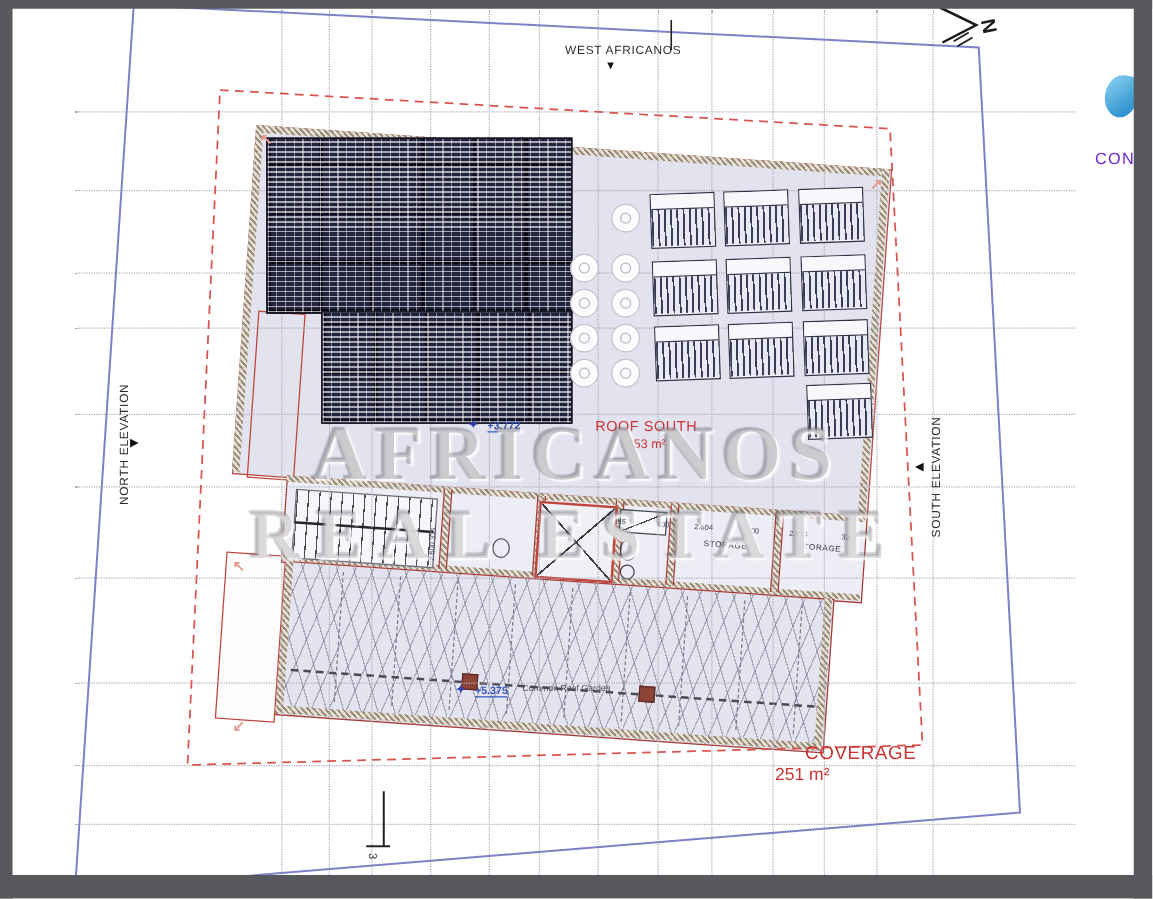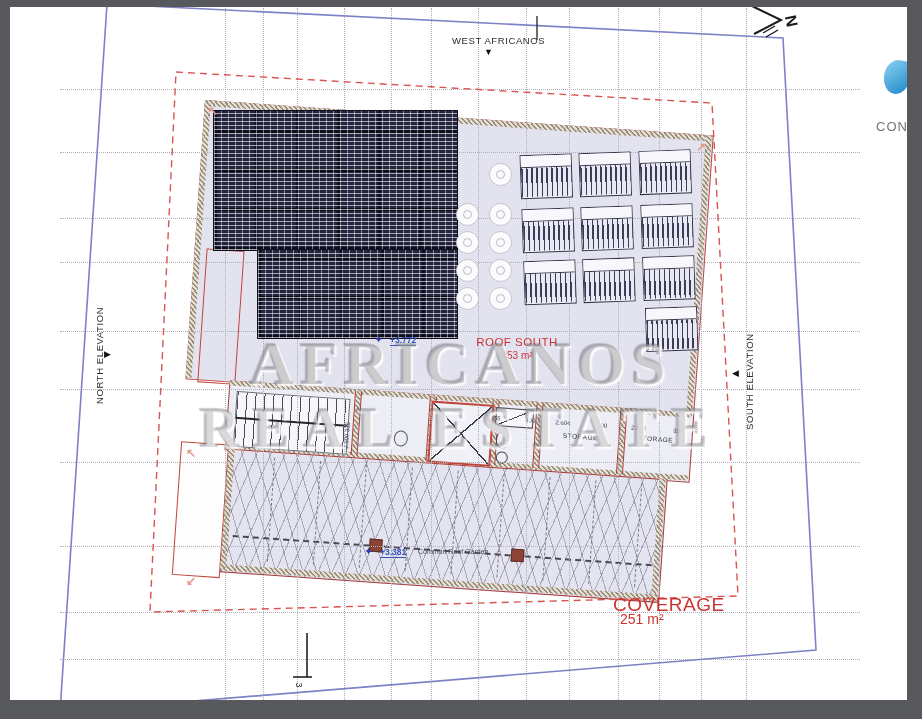--- a/index.html
+++ b/index.html
@@ -239,38 +239,38 @@
       <line x1="766" y1="37" x2="778" y2="30" stroke="#1a1a1a" stroke-width="1.4"></line>
       <text x="785" y="28" font-size="16" font-weight="bold" fill="#1a1a1a" transform="rotate(78 792 22)">N</text>
     </g>
   </svg>
 
   <div class="abs redtxt" style="left:462px;top:336px;width:110px;text-align:center;font-size:11.5px;letter-spacing:.5px">ROOF SOUTH</div>
   <div class="abs redtxt" style="left:462px;top:350px;width:110px;text-align:center;font-size:10px">353 m²</div>
   <div class="abs star" style="left:374px;top:333px">✦</div>
   <div class="abs lvl" style="left:390px;top:335px">+3.772</div>
   <div class="abs star" style="left:364px;top:545px">✦</div>
-  <div class="abs lvl" style="left:380px;top:547px">+3.381</div>
+  <div class="abs lvl" style="left:380px;top:547px">+5.375</div>
   <div class="abs" style="left:418px;top:548px;font-size:7px;color:#4a4a55;z-index:6">Common Roof Garden</div>
 
-  <div class="abs redtxt" style="left:613px;top:594px;font-size:19px;letter-spacing:.5px">COVERAGE</div>
+  <div class="abs redtxt" style="left:644px;top:594px;font-size:15px;letter-spacing:.5px">COVERAGE</div>
   <div class="abs redtxt" style="left:620px;top:611px;font-size:14px">251 m²</div>
 
   <div class="abs elev" style="left:452px;top:35px">WEST AFRICANOS</div>
   <div class="abs tri" style="left:484px;top:47px">▼</div>
   <div class="abs elev vert" style="left:94px;top:296px;height:108px">NORTH ELEVATION</div>
   <div class="abs tri" style="left:104px;top:349px">▶</div>
   <div class="abs elev vert" style="left:744px;top:318px;height:112px">SOUTH ELEVATION</div>
   <div class="abs tri" style="left:732px;top:368px">◀</div>
 
   <div class="abs" style="left:296px;top:680px;font-size:9px;color:#333;transform:rotate(90deg);z-index:7">3</div>
 
   <div class="abs wm" style="left:190px;top:396px;width:540px;font-size:56px;letter-spacing:13px;color:rgba(145,145,152,.32)">REAL ESTATE</div>
   <div class="abs wm" style="left:190px;top:328px;width:540px;font-size:62px;letter-spacing:6px">AFRICANOS</div>
 
   <div class="abs" style="left:884px;top:60px;width:26px;height:34px;z-index:40;border-radius:50% 0 50% 50%;transform:rotate(10deg);background:linear-gradient(135deg,#8ed4f2,#1a85c8)"></div>
-  <div class="abs" style="left:876px;top:119px;font-size:13px;color:#737373;letter-spacing:1px;z-index:40">CON</div>
+  <div class="abs" style="left:876px;top:119px;font-size:13px;color:#6d28d9;letter-spacing:1px;z-index:40">CON</div>
 
   <div class="abs frame" style="left:0;top:0;width:922px;height:7px"></div>
   <div class="abs frame" style="left:0;top:0;width:10px;height:719px"></div>
   <div class="abs frame" style="left:0;top:700px;width:922px;height:19px"></div>
   <div class="abs frame" style="left:907px;top:0;width:15px;height:719px"></div>
 </div>
 
 </body></html>

